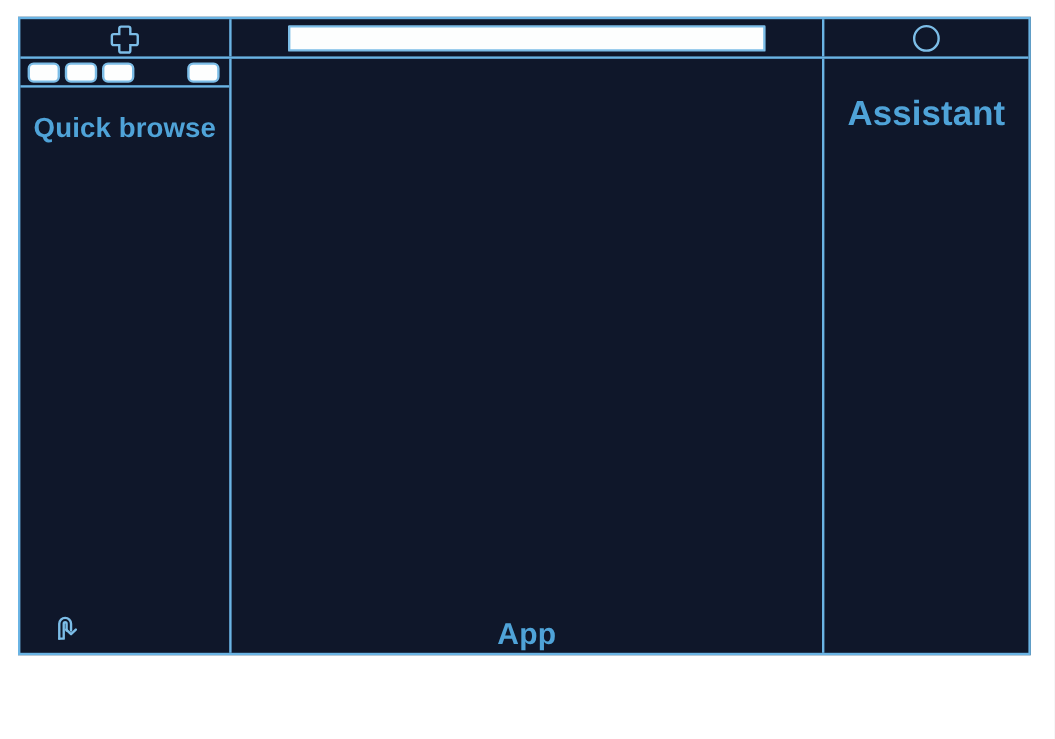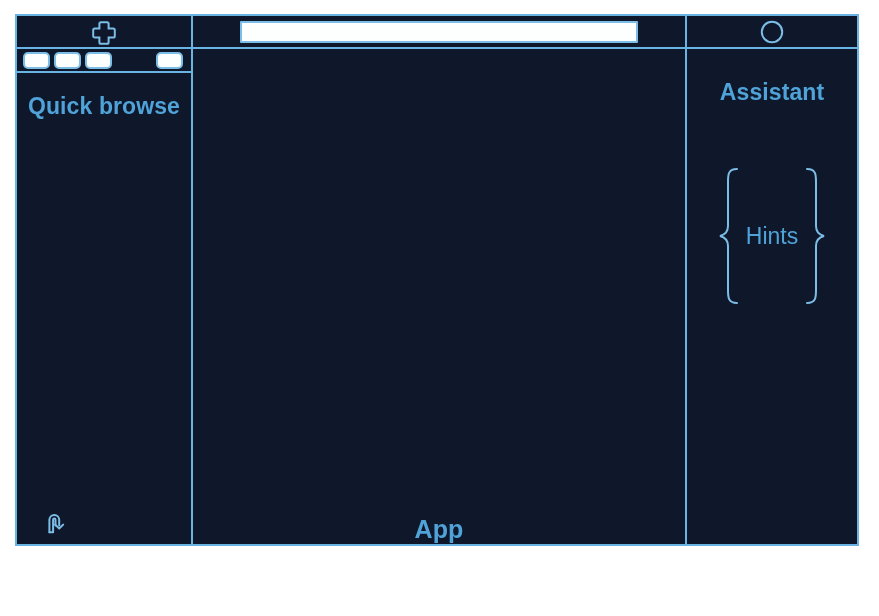--- a/index.html
+++ b/index.html
@@ -184,21 +184,21 @@
     box-sizing: border-box;
     border-left: 2px solid #6ab4e4;
     display: flex;
     flex-direction: column;
     align-items: center;
     min-height: 0;
   }
 
   #assistant-title {
     margin-top: 30px;
-    font-size: 23px;
+    font-size: 29px;
     font-weight: bold;
     color: #4fa3d8;
     text-align: center;
     letter-spacing: 0.1px;
   }
 
   #hints-block {
     margin-top: 60px;
     display: flex;
     align-items: center;
@@ -273,35 +273,18 @@
     </div>
 
     <div id="main-app">
       <div id="app-label">App</div>
     </div>
 
     <div id="assistant-panel">
 
       <div id="assistant-title">Assistant</div>
 
-      <div id="hints-block">
-
-        <span class="brace">
-          <svg width="26" height="140" viewBox="0 0 26 140">
-            <path d="M21 3 C12 3 12 9 12 16 L12 60 C12 66 8 69 4 70 C8 71 12 74 12 80 L12 124 C12 131 12 137 21 137" fill="none" stroke="#7cbde7" stroke-width="2" stroke-linecap="round"></path>
-          </svg>
-        </span>
-
-        <span id="hints-label">Hints</span>
-
-        <span class="brace">
-          <svg width="26" height="140" viewBox="0 0 26 140">
-            <path d="M5 3 C14 3 14 9 14 16 L14 60 C14 66 18 69 22 70 C18 71 14 74 14 80 L14 124 C14 131 14 137 5 137" fill="none" stroke="#7cbde7" stroke-width="2" stroke-linecap="round"></path>
-          </svg>
-        </span>
-
-      </div>
 
     </div>
 
   </div>
 
 </div>
 
 </body></html>

